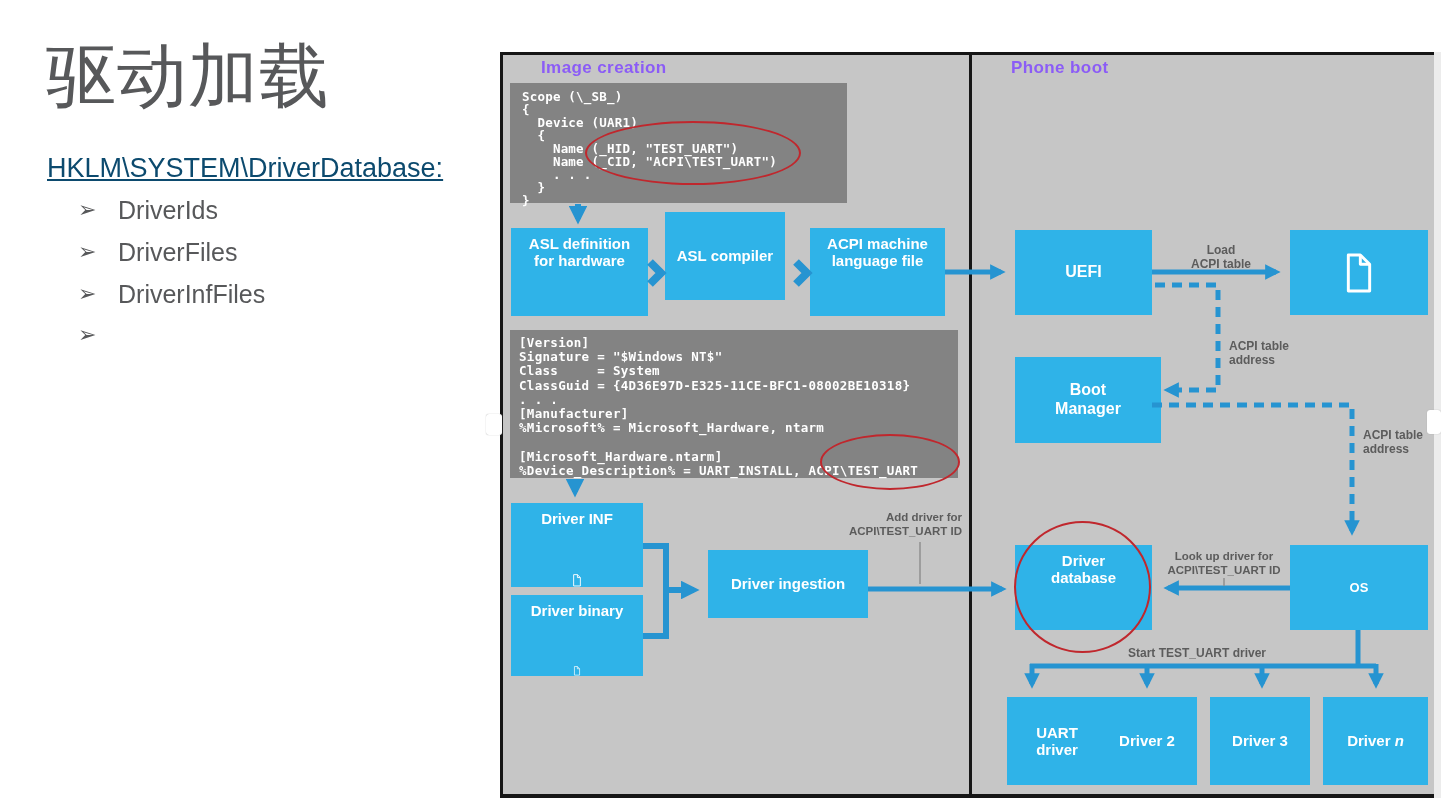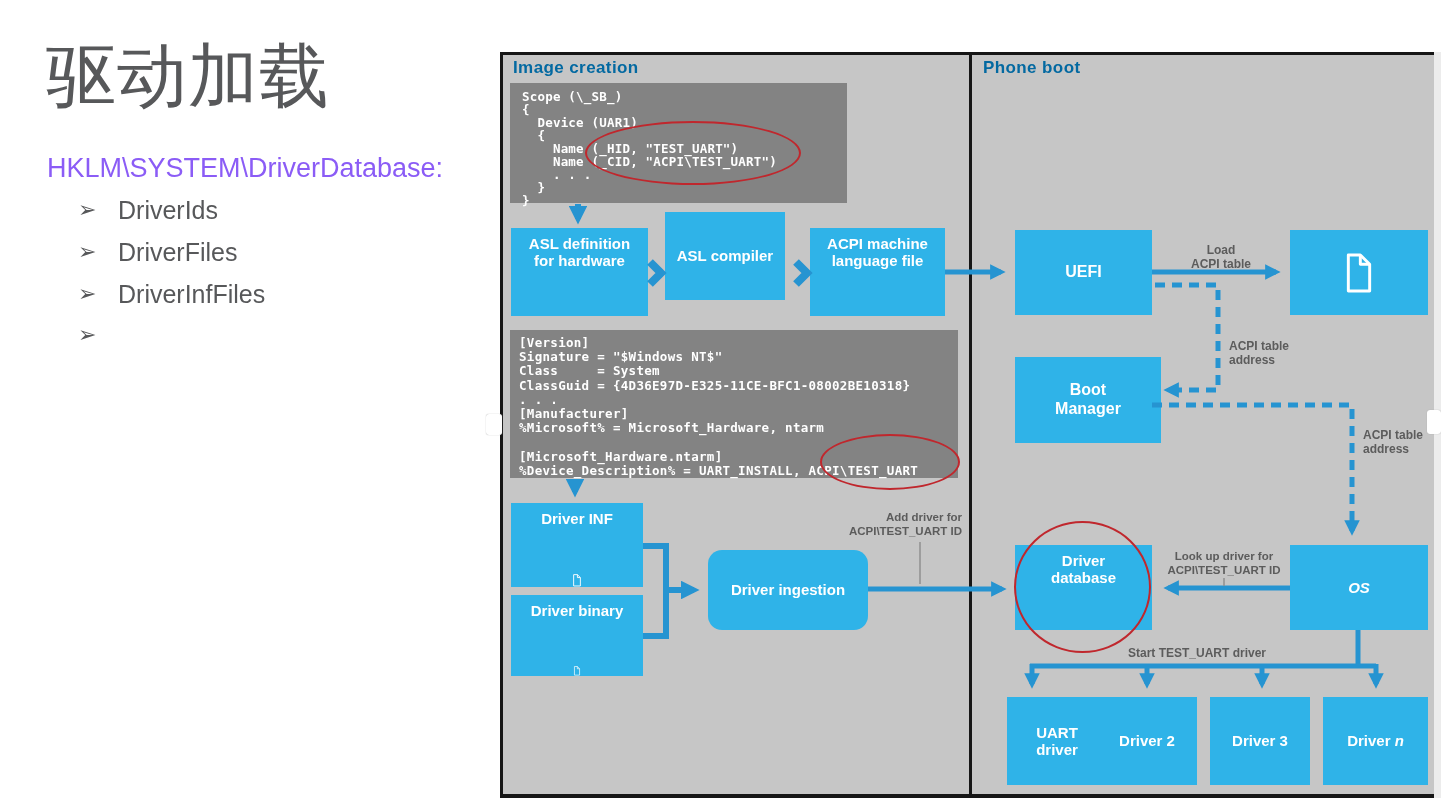--- a/index.html
+++ b/index.html
@@ -14,34 +14,34 @@
   body{
     width:1441px;height:811px;position:relative;background:#ffffff;
     font-family:"Liberation Sans",sans-serif;overflow:hidden;
   }
   .abs{position:absolute;}
   
   .slide-title{
     left:46px;top:38px;font-size:70px;line-height:1.1;color:#57585a;
     letter-spacing:1px;font-weight:500;white-space:nowrap;
   }
-  .registry{left:47px;top:153px;font-size:27px;color:#8b5cf6;white-space:nowrap;}
+  .registry{left:47px;top:153px;font-size:27px;color:#0c4a6e;white-space:nowrap;text-decoration:underline;}
   .bullet-row{left:78px;height:42px;display:flex;align-items:center;color:#57585a;}
   .bullet-glyph{font-size:22px;width:40px;color:#57585a;}
   .bullet-label{font-size:25px;}
   
   .panel{
     left:500px;top:52px;width:934px;height:746px;background:var(--panel);
     border-top:3px solid #161616;border-left:3px solid #161616;border-bottom:4px solid #161616;
     box-sizing:border-box;z-index:1;
   }
   .edge-strip{left:1434px;top:52px;width:7px;height:746px;background:#ececec;z-index:1;}
   .divider{left:969px;top:52px;width:3px;height:742px;background:#161616;z-index:2;}
   .panel-header{
-    font-size:17px;font-weight:700;color:#0369a1;letter-spacing:.4px;z-index:3;white-space:nowrap;
+    font-size:17px;font-weight:700;color:#8b5cf6;letter-spacing:.4px;z-index:3;white-space:nowrap;margin-left:28px;
   }
   .code{
     background:var(--codebg);color:#ffffff;margin:0;z-index:3;
     font-family:"DejaVu Sans Mono",monospace;font-weight:700;
     box-sizing:border-box;
   }
   .bluebox{
     background:var(--blue);color:#fff;z-index:3;
     display:flex;flex-direction:column;align-items:center;justify-content:center;
     text-align:center;font-weight:600;font-size:15px;line-height:1.16;
@@ -143,21 +143,21 @@
 </div>
 
 <div class="abs bluebox topalign" style="left:511px;top:595px;width:132px;height:81px;">
   <span>Driver binary</span>
   <svg class="icon-gap" width="26" height="32" viewBox="0 0 24 30">
     <path d="M4 1.5 H13 L20 8.5 V28.5 H4 Z" fill="none" stroke="#fff" stroke-width="2.2" stroke-linejoin="round"></path>
     <path d="M13 1.5 V8.5 H20" fill="none" stroke="#fff" stroke-width="2.2" stroke-linejoin="round"></path>
   </svg>
 </div>
 
-<div class="abs bluebox" style="left:708px;top:550px;width:160px;height:80px;border-radius:14px;">
+<div class="abs bluebox" style="left:708px;top:550px;width:160px;height:68px;">
   <span>Driver ingestion</span>
 </div>
 
 <div class="abs bluebox" style="left:1015px;top:230px;width:137px;height:85px;font-size:16px;">
   <span>UEFI</span>
 </div>
 
 <div class="abs bluebox" style="left:1290px;top:230px;width:138px;height:85px;">
   <svg width="32" height="40" viewBox="0 0 24 30">
     <path d="M4 1.5 H13 L20 8.5 V28.5 H4 Z" fill="none" stroke="#fff" stroke-width="2.2" stroke-linejoin="round"></path>
@@ -173,21 +173,21 @@
 <div class="abs bluebox topalign" style="left:1015px;top:545px;width:137px;height:85px;">
   <span>Driver
 database</span>
   <svg class="icon-gap" width="40" height="30" viewBox="0 0 34 28">
     <ellipse cx="17" cy="5.5" rx="13.5" ry="4.2" fill="none" stroke="#fff" stroke-width="2.2"></ellipse>
     <path d="M3.5 5.5 V20.5 C3.5 23 9.5 25.5 17 25.5 C24.5 25.5 30.5 23 30.5 20.5 V5.5" fill="none" stroke="#fff" stroke-width="2.2"></path>
     <path d="M3.5 15 C3.5 17.5 9.5 19.5 17 19.5 C24.5 19.5 30.5 17.5 30.5 15" fill="none" stroke="#fff" stroke-width="2.2"></path>
   </svg>
 </div>
 
-<div class="abs bluebox" style="left:1290px;top:545px;width:138px;height:85px;font-size:15px;font-style:italic;">
+<div class="abs bluebox" style="left:1290px;top:545px;width:138px;height:85px;font-size:13px;">
   <span>OS</span>
 </div>
 
 <div class="abs bluebox" style="left:983px;top:697px;width:100px;height:88px;margin-left:24px;">
   <span>UART
 driver</span>
 </div>
 <div class="abs bluebox" style="left:1097px;top:697px;width:100px;height:88px;">
   <span>Driver 2</span>
 </div>

